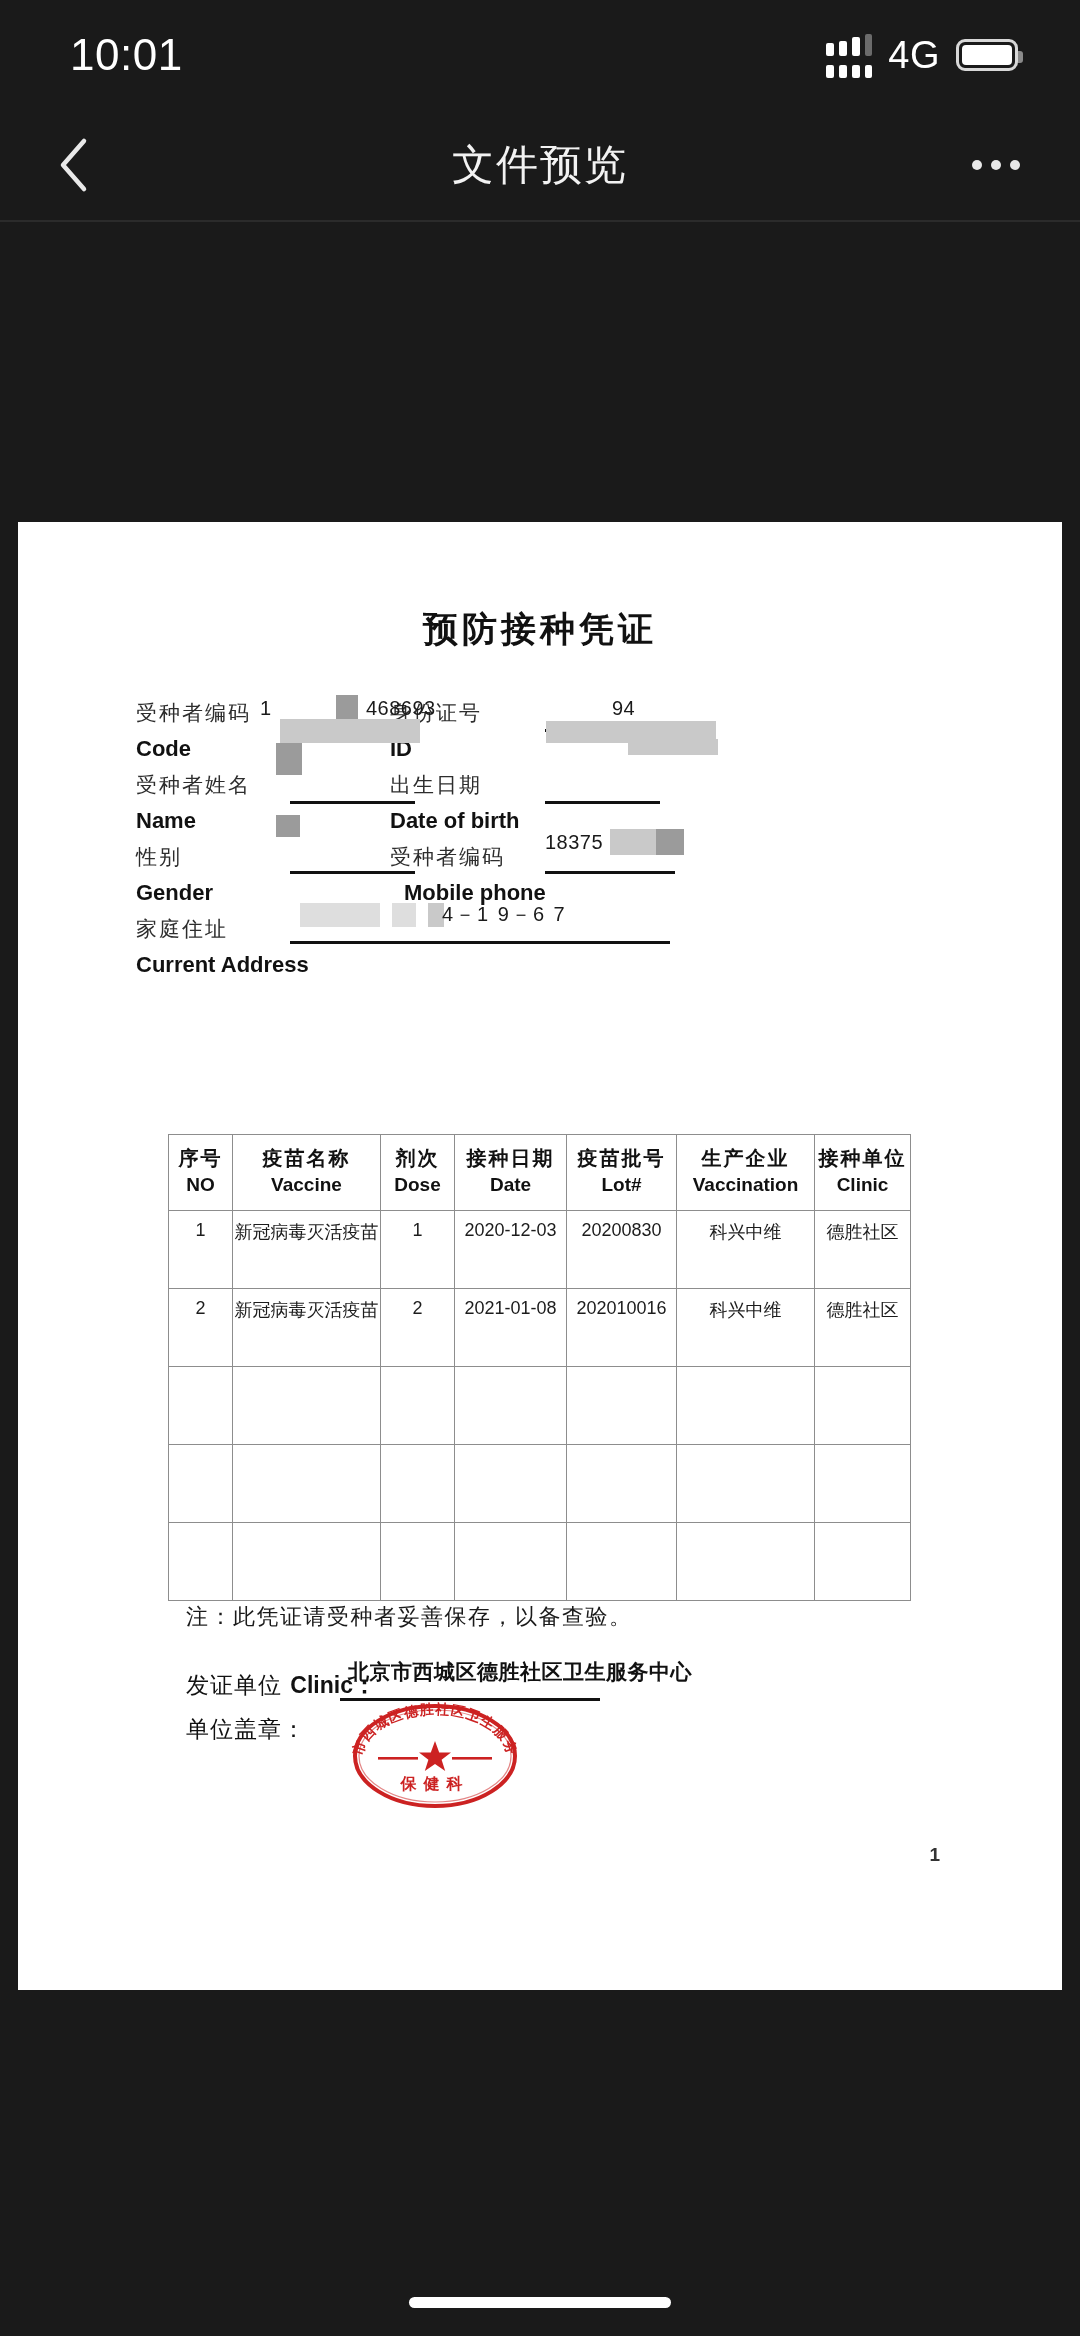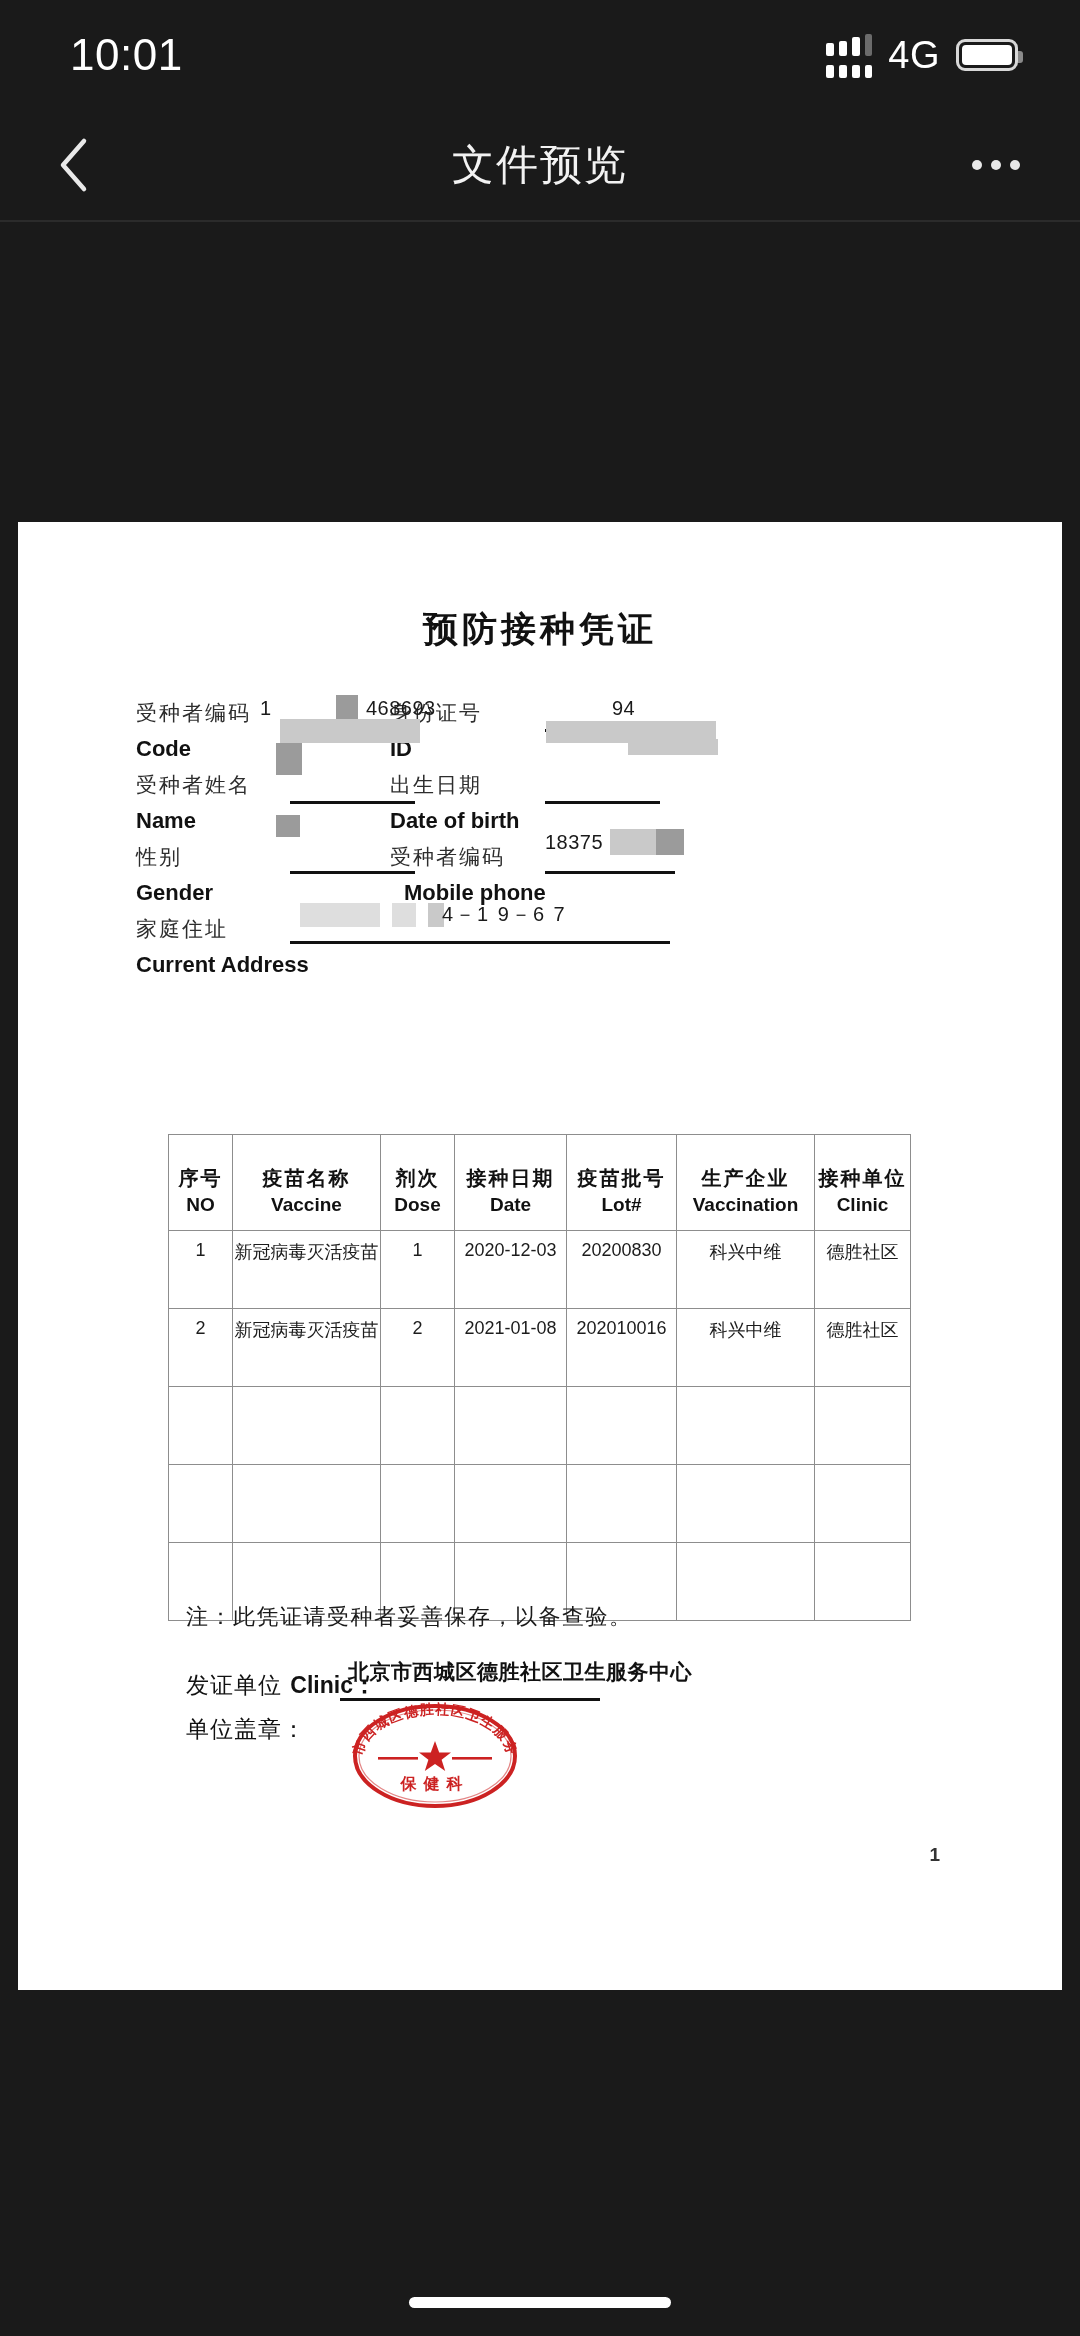--- a/index.html
+++ b/index.html
@@ -65,21 +65,21 @@
   
   .redact { position:absolute; background:#c9c9c9; }
   .redact.dark { background:#9b9b9b; }
   .redact.light { background:#dedede; }
   .val { position:absolute; font-size:20px; color:#1a1a1a; letter-spacing:0.5px; white-space:nowrap; }
 
   
   .vac-table { position:absolute; left:150px; top:612px; width:742px; border-collapse:collapse; table-layout:fixed; }
   .vac-table td, .vac-table th { border:1.5px solid #8d8d8d; padding:0; text-align:center; vertical-align:top; }
   .vac-table thead th { padding:10px 2px 12px; background:#fff; }
-  .th-cn { display:block; font-size:20px; font-weight:700; font-family:"DejaVu Serif","Liberation Serif",serif; letter-spacing:2px; line-height:1.35; color:#111;margin-top:20px; }
+  .th-cn { display:block; font-size:20px; font-weight:700; font-family:"DejaVu Serif","Liberation Serif",serif; letter-spacing:2px; line-height:1.35; color:#111; }
   .th-en { display:block; font-size:19px; font-weight:700; line-height:1.35; color:#111; }
   .vac-table tbody td { height:78px; font-size:18px; color:#1c1c1c; padding-top:9px; }
   .c-no { width:64px; }
   .c-vaccine { width:148px; }
   .c-dose { width:74px; }
   .c-date { width:112px; }
   .c-lot { width:110px; }
   .c-manu { width:138px; }
   .c-clinic { width:96px; }
 

